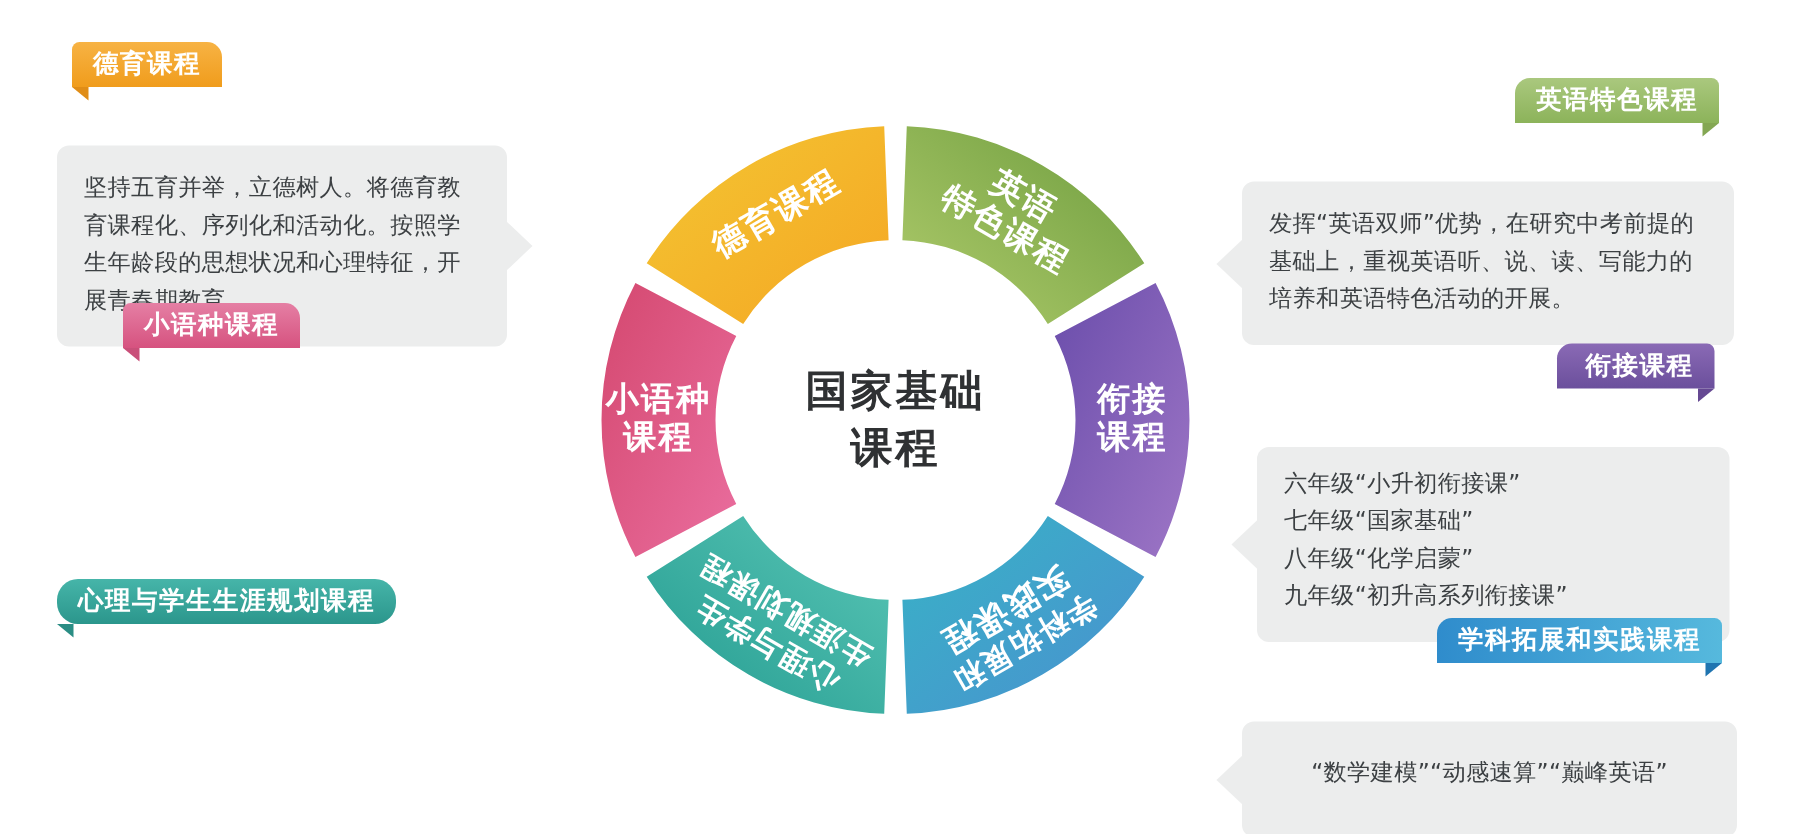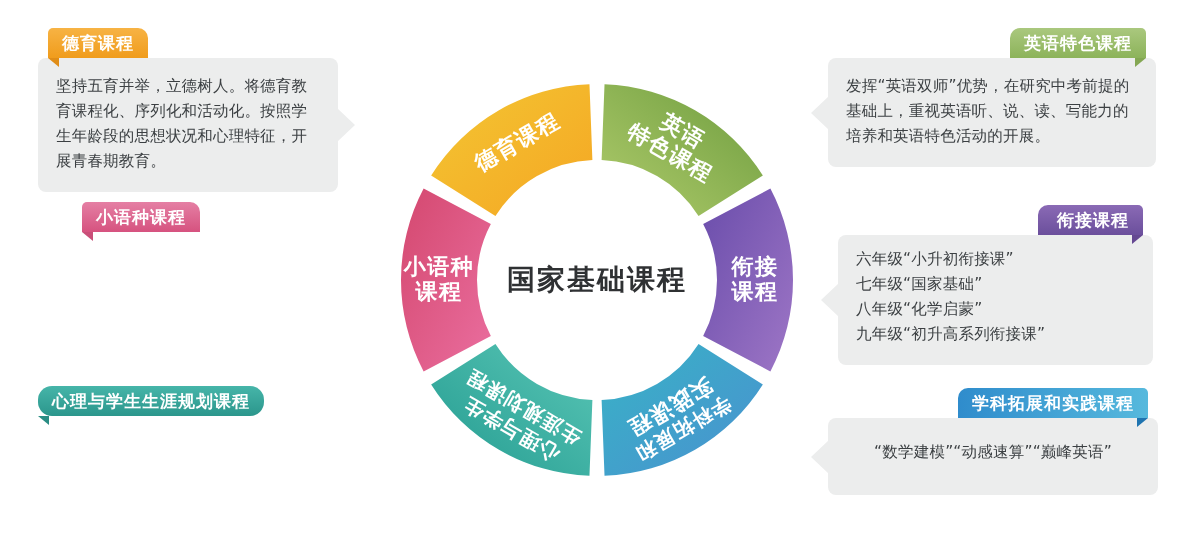--- a/index.html
+++ b/index.html
@@ -58,32 +58,34 @@
     position: absolute;
     right: 0;
     bottom: -9px;
     width: 0; height: 0;
     border-right: 11px solid transparent;
     border-top: 9px solid var(--tabdark);
   }
   .callout.right .tab-wrap {
     text-align: right;
     display: block;
+    margin-top: 24px;
   }
 
   .callout-body {
     position: relative;
     background: #eceded;
     border-radius: 8px;
     padding: 16px 18px 18px 18px;
     color: #3c4043;
     font-size: 15.5px;
     line-height: 1.62;
     letter-spacing: 0.2px;
     z-index: 1;
+    margin-top: 39px;
   }
   
   .callout.left .callout-body::after {
     content: "";
     position: absolute;
     right: -17px;
     top: 50%;
     transform: translateY(-50%);
     width: 0; height: 0;
     border-top: 17px solid transparent;
@@ -120,21 +122,21 @@
     dominant-baseline: middle;
   }
   .seg-label.small { font-size: 20px; }
   .center-title {
     position: absolute;
     left: 393px;
     top: 76px;
     width: 408px;
     height: 408px;
     display: flex;
-    flex-direction: row;
+    flex-direction: column;
     align-items: center;
     justify-content: center;
     color: #2f3133;
     font-size: 28px;
     font-weight: bold;
     line-height: 1.35;
     letter-spacing: 2px;
     text-align: center;
     pointer-events: none;
   }

